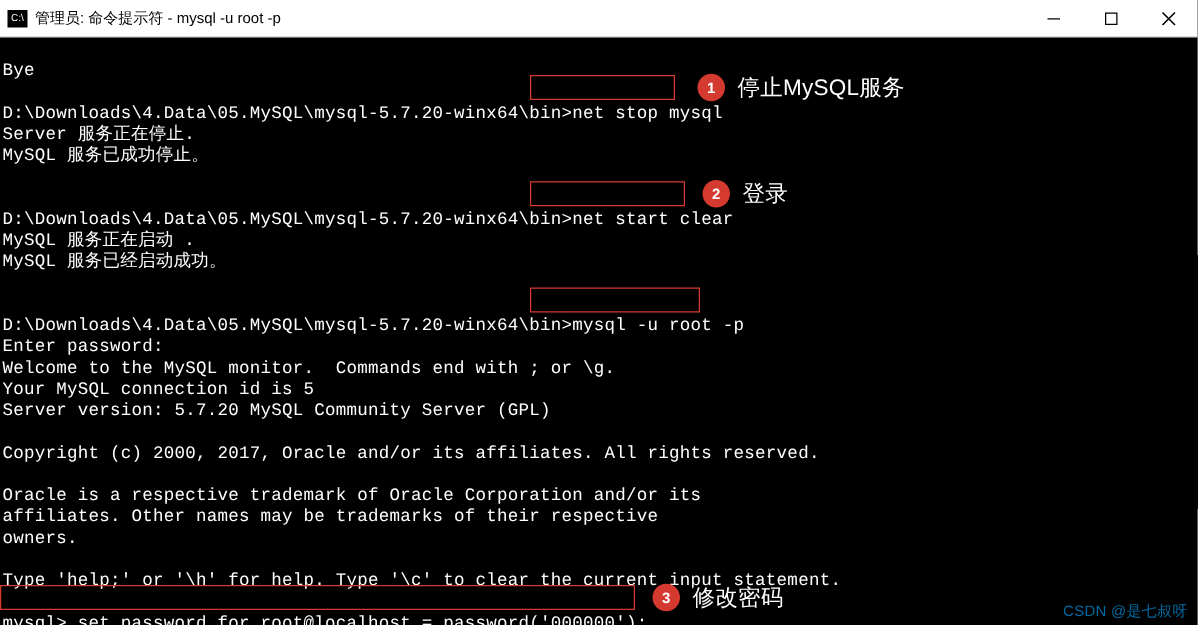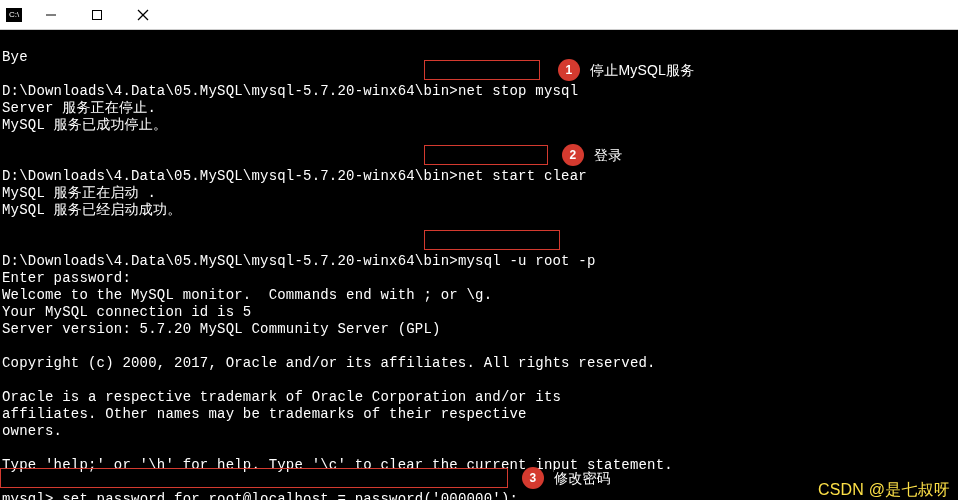--- a/index.html
+++ b/index.html
@@ -8,28 +8,29 @@
     .titlebar-icon { width: 16px; height: 14px; background: #000; margin-right: 6px; display: flex; align-items: center; justify-content: center; color:#fff; font-size:8px; }
     .titlebar-title { flex: 1; }
     .titlebar-controls { display: flex; height: 100%; }
     .titlebar-btn { width: 46px; height: 100%; display: flex; align-items: center; justify-content: center; font-size: 14px; color: #000; }
     .titlebar-btn svg { width: 12px; height: 12px; }
     .terminal { position: relative; background: #000; color: #fff; width: 958px; height: 470px; font-size: 14px; line-height: 17px; padding: 2px 0 0 2px; white-space: pre; font-family: "Consolas","Courier New","SimSun",monospace; letter-spacing: 0.2px; }
     .terminal .line { white-space: pre; margin-top: 15px; }
     .box { position: absolute; border: 1px solid #d43a2f; }
     .callout { position: absolute; display: flex; align-items: center; gap: 10px; font-family: "Microsoft YaHei","SimSun",sans-serif; }
     .callout-num { width: 22px; height: 22px; border-radius: 50%; background: #d43a2f; color: #fff; display: flex; align-items: center; justify-content: center; font-size: 12px; font-weight: bold; }
-    .callout-label { background:#000; color: #fff; font-size: 14px; }
-    .watermark { position: absolute; right: 8px; bottom: 2px; font-size: 16px; color: #fde047; font-family: "Microsoft YaHei",sans-serif; }
+    .callout-label { background:#000; color: #fff; font-size: 18px; }
+    .watermark { position: absolute; right: 8px; bottom: 2px; font-size: 12px; color: #0369a1; font-family: "Microsoft YaHei",sans-serif; }
   </style>
 </head>
 <body>
 
 <div class="titlebar">
   <span class="titlebar-icon">C:\</span>
+  <span class="titlebar-title">管理员: 命令提示符 - mysql  -u root -p</span>
   <div class="titlebar-controls">
     <div class="titlebar-btn">
       <svg viewBox="0 0 12 12">
           <line x1="1" y1="6" x2="11" y2="6" stroke="#000" stroke-width="1"></line>
         </svg>
     </div>
     <div class="titlebar-btn">
       <svg viewBox="0 0 12 12">
           <rect x="1.5" y="1.5" width="9" height="9" fill="none" stroke="#000" stroke-width="1"></rect>
         </svg>

